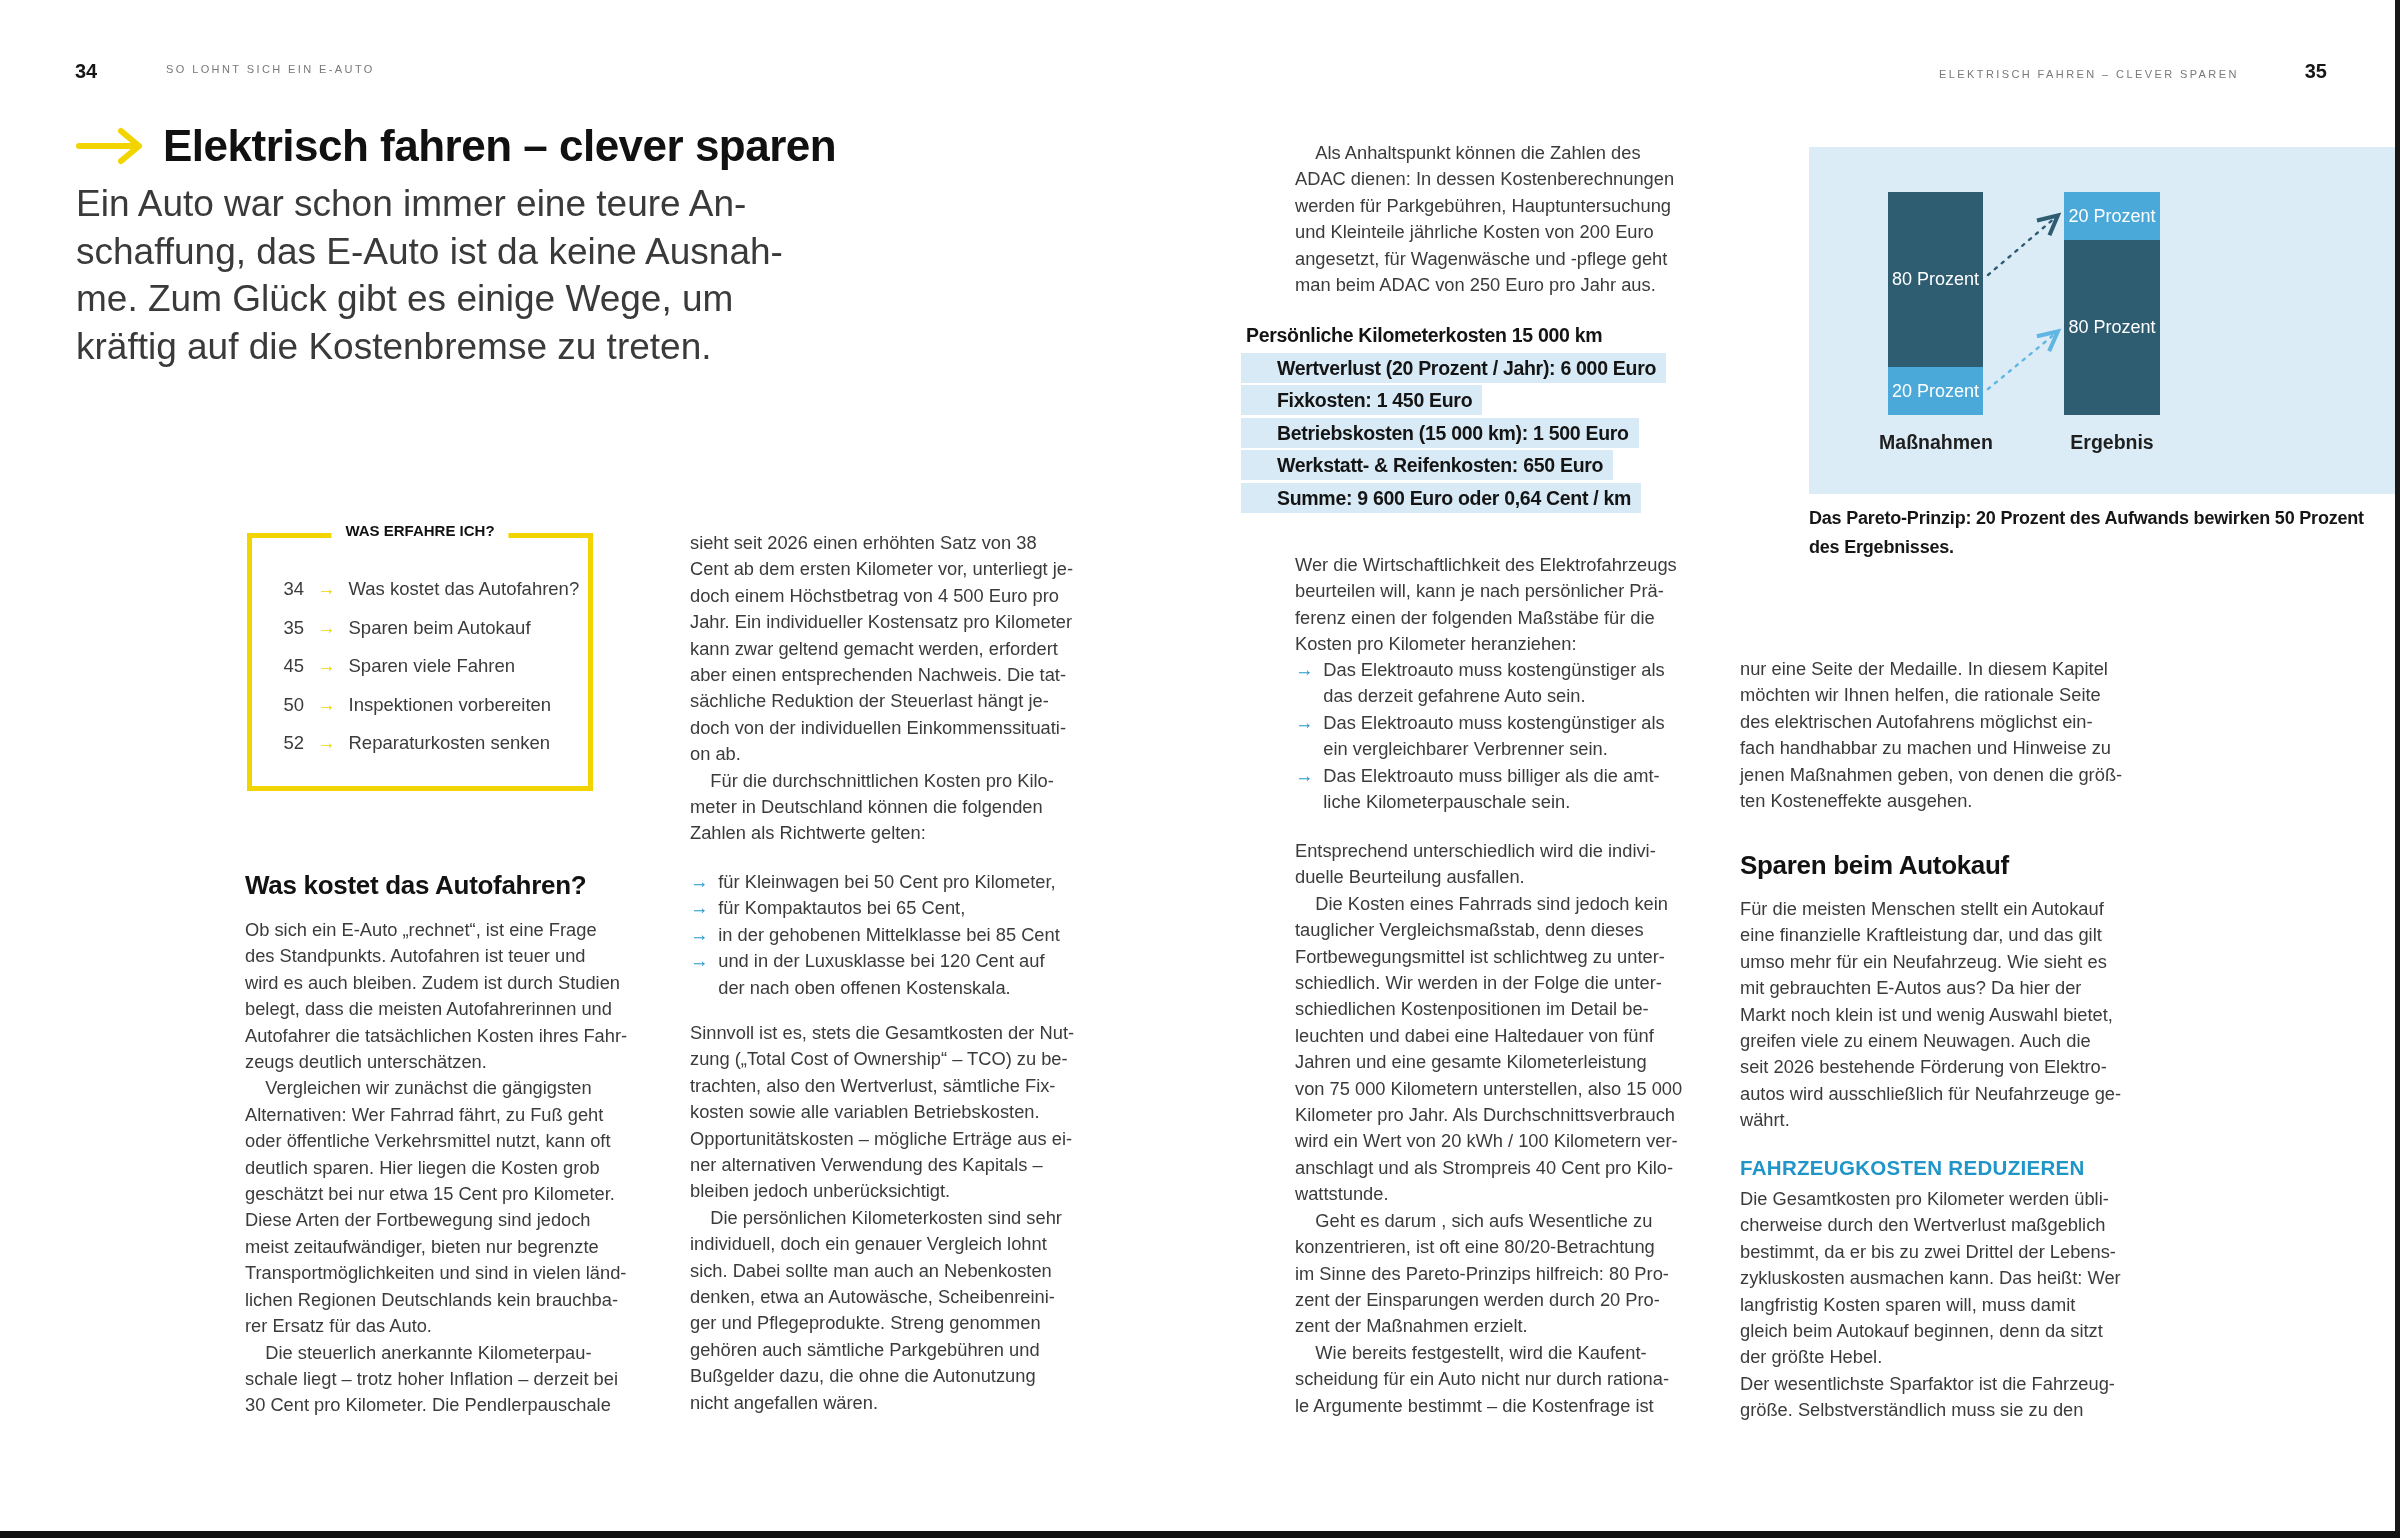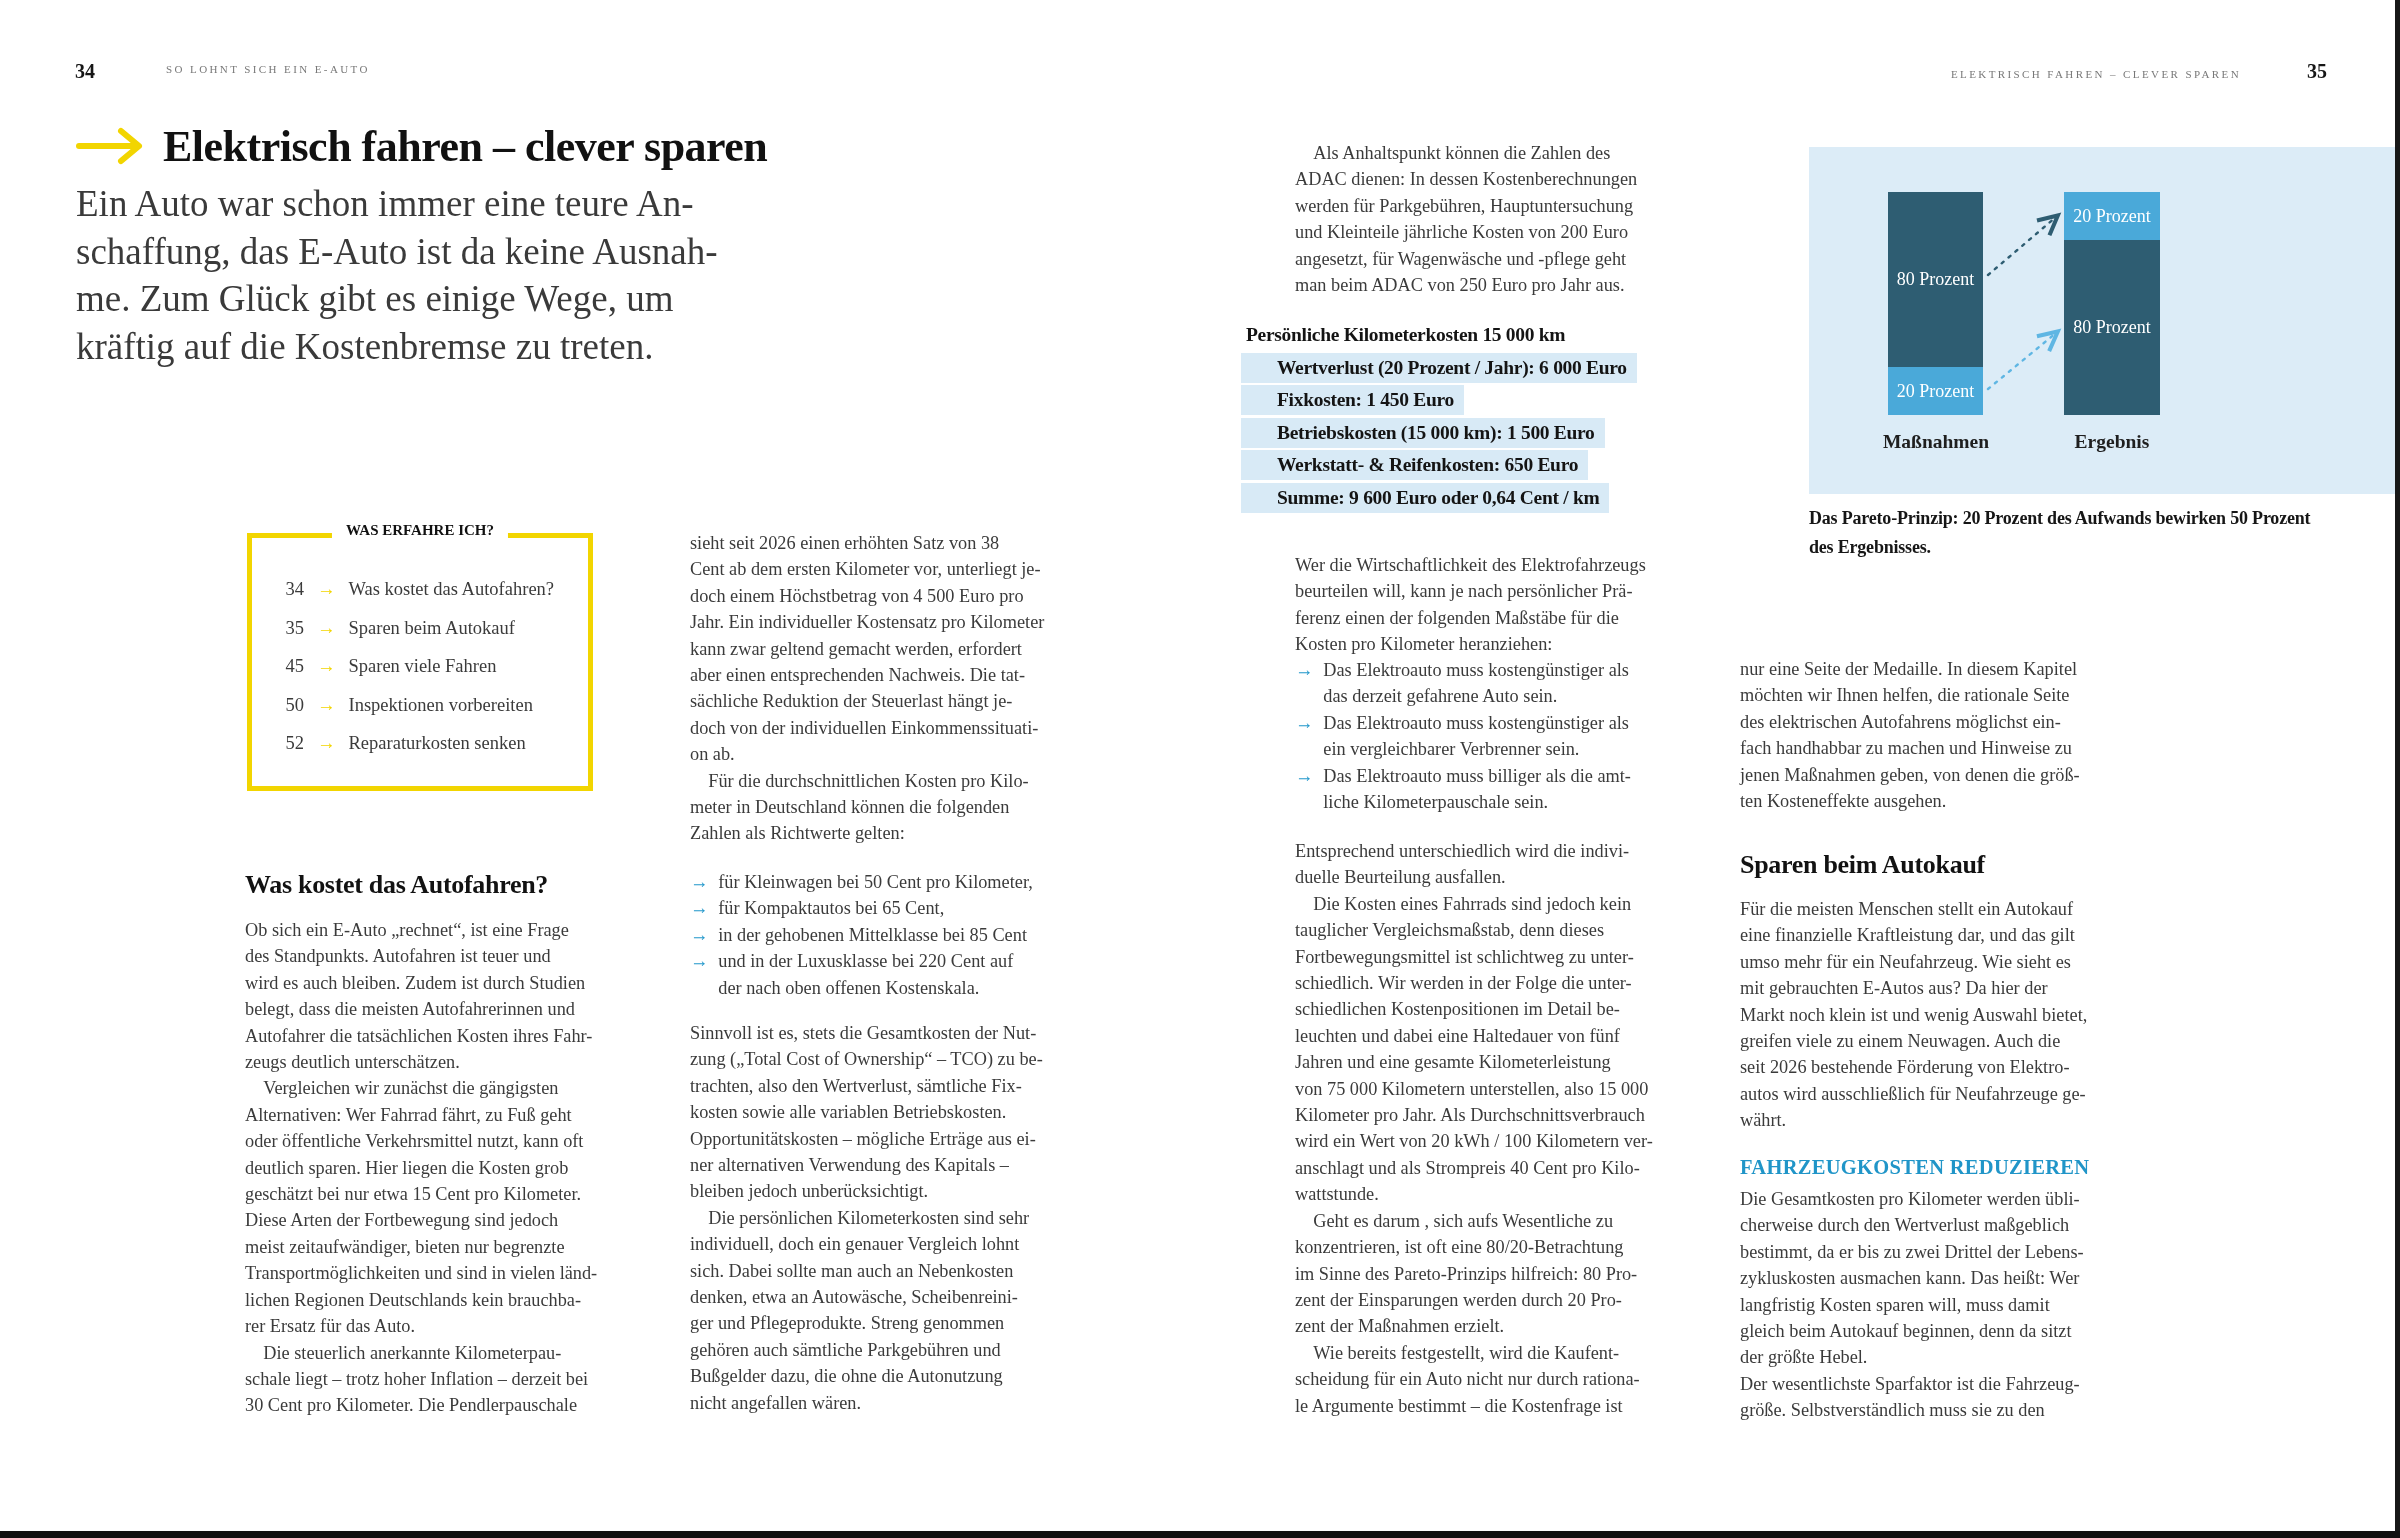--- a/index.html
+++ b/index.html
@@ -1,17 +1,17 @@
 <!DOCTYPE html>
 <html><head>
 <meta charset="utf-8">
 <style>
   html,body{margin:0;padding:0;background:#ffffff;}
   .canvas{position:relative;width:2400px;height:1538px;background:#fff;overflow:hidden;
-          font-family:Liberation Serif, serif;color:#3b3b3b;}
+          font-family:Liberation Sans, sans-serif;color:#3b3b3b;}
   .abs{position:absolute;}
   
   .pagenum{font-size:20px;font-weight:bold;color:#161616;}
   .runhead{font-size:11px;letter-spacing:2.4px;color:#787878;}
   .hdr-right{display:flex;gap:66px;align-items:baseline;}
   
   .chap-title{font-size:44px;font-weight:bold;color:#111;letter-spacing:-0.5px;white-space:nowrap;}
   .intro{font-size:37px;line-height:47.5px;color:#3a3a3a;white-space:pre-wrap;width:940px;font-weight:normal;}
   
   .ibox{border:5px solid #f2d500;width:336px;height:248px;}
@@ -142,21 +142,21 @@
     <div class="bitem">
       <span class="barrow">→</span>
       <span class="btext">für Kompaktautos bei 65 Cent,</span>
     </div>
     <div class="bitem">
       <span class="barrow">→</span>
       <span class="btext">in der gehobenen Mittelklasse bei 85 Cent</span>
     </div>
     <div class="bitem">
       <span class="barrow">→</span>
-      <span class="btext">und in der Luxusklasse bei 220 Cent auf
+      <span class="btext">und in der Luxusklasse bei 120 Cent auf
 der nach oben offenen Kostenskala.</span>
     </div>
   </div>
   <div class="abs para" style="left:690px;top:1020px;">Sinnvoll ist es, stets die Gesamtkosten der Nut-
 zung („Total Cost of Ownership“ – TCO) zu be-
 trachten, also den Wertverlust, sämtliche Fix-
 kosten sowie alle variablen Betriebskosten.
 Opportunitätskosten – mögliche Erträge aus ei-
 ner alternativen Verwendung des Kapitals –
 bleiben jedoch unberücksichtigt.

